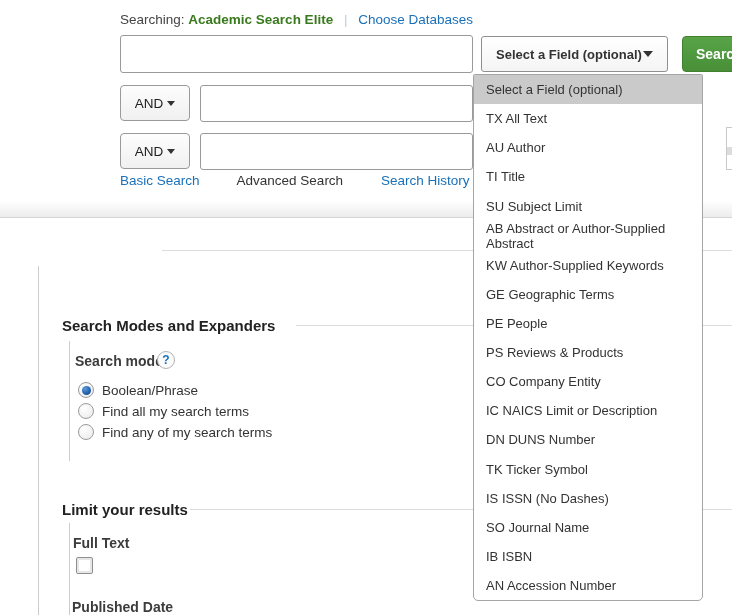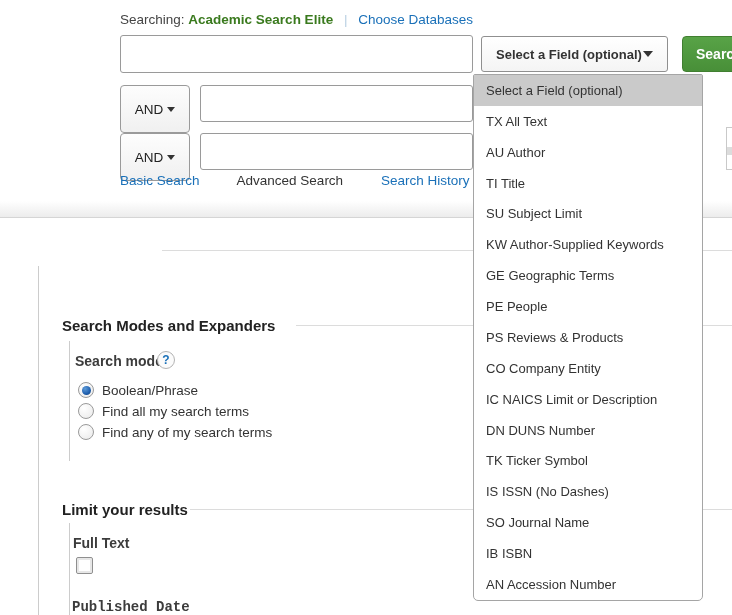--- a/index.html
+++ b/index.html
@@ -35,21 +35,21 @@
   .field-btn { position:absolute; left:481px; top:36px; width:187px; height:36px;
           background:linear-gradient(#ffffff,#f4f4f4); border:1px solid #8f8f8f; border-radius:3px;
           display:flex; align-items:center; cursor:pointer; padding:0 14px; }
   .field-btn-label { font-size:13px; font-weight:bold; color:#333; flex:1; }
   .caret { width:0; height:0; border-left:5px solid transparent; border-right:5px solid transparent; border-top:6px solid #333; }
 
   .search-btn { position:absolute; left:682px; top:36px; width:60px; height:36px;
           background:linear-gradient(#58a347,#488f38); border:1px solid #417f31; border-radius:4px;
           color:#fff; font-weight:bold; font-size:14px; text-align:left; padding-left:13px; line-height:34px; cursor:pointer; }
 
-  .and-select { position:absolute; width:70px; height:48px; background:linear-gradient(#fdfdfd,#f0f0f0);
+  .and-select { position:absolute; width:70px; height:36px; background:linear-gradient(#fdfdfd,#f0f0f0);
           border:1px solid #9a9a9a; border-radius:4px; display:flex; align-items:center; justify-content:center;
           gap:4px; font-size:13.5px; color:#222; cursor:pointer; }
   .and-2 { left:120px; top:85px; }
   .and-3 { left:120px; top:133px; }
   .and-select .caret { border-left-width:4px; border-right-width:4px; border-top-width:5px; }
 
   .row-edge-widget { position:absolute; left:726px; top:127px; width:7px; height:43px;
           border:1px solid #c9c9c9; border-right:none;
           background:linear-gradient(#fff 0 46%, #dcdcdc 46% 66%, #fff 66%); }
 
@@ -86,21 +86,21 @@
   .radio.checked .dot { display:block; }
   .radio-label { margin-left:8px; font-size:13.5px; color:#333; }
   .hint-link { margin-left:13px; font-size:13.5px; color:#1a70b8; text-decoration:underline; cursor:pointer; }
 
   .limit-heading { left:62px; top:501px; }
   .rule-limit { left:190px; top:509px; width:542px; }
   .vrule-limit { left:69px; top:523px; height:92px; }
   .fulltext-label { left:73px; top:535px; }
   .checkbox { position:absolute; left:76px; top:557px; width:17px; height:17px; background:#fff;
           border:1px solid #8f8f8f; border-radius:2px; box-shadow:inset 0 0 0 2px #e7e7e7; cursor:pointer; }
-  .pubdate-label { left:72px; top:599px;font-family:Liberation Mono, monospace; }
+  .pubdate-label { left:72px; top:599px; }
 
   
   .dd-list { position:absolute; left:473px; top:74px; width:230px; height:527px; background:#fff;
           border:1px solid #a5a5a5; border-radius:2px 2px 5px 5px; z-index:20;
           display:flex; flex-direction:column; }
   .dd-item { flex:1; display:flex; align-items:center; padding-left:12px; font-size:13px; color:#333; cursor:pointer; }
   .dd-item.selected { background:#cacaca; }
 </style>
 </head>
 <body>
@@ -180,20 +180,21 @@
   <div class="label-bold fulltext-label">Full Text</div>
   <div class="checkbox"></div>
   <div class="label-bold pubdate-label">Published Date</div>
 
   <div class="dd-list">
     <div class="dd-item selected">Select a Field (optional)</div>
     <div class="dd-item">TX All Text</div>
     <div class="dd-item">AU Author</div>
     <div class="dd-item">TI Title</div>
     <div class="dd-item">SU Subject Limit</div>
+    <div class="dd-item">AB Abstract or Author-Supplied Abstract</div>
     <div class="dd-item">KW Author-Supplied Keywords</div>
     <div class="dd-item">GE Geographic Terms</div>
     <div class="dd-item">PE People</div>
     <div class="dd-item">PS Reviews &amp; Products</div>
     <div class="dd-item">CO Company Entity</div>
     <div class="dd-item">IC NAICS Limit or Description</div>
     <div class="dd-item">DN DUNS Number</div>
     <div class="dd-item">TK Ticker Symbol</div>
     <div class="dd-item">IS ISSN (No Dashes)</div>
     <div class="dd-item">SO Journal Name</div>

